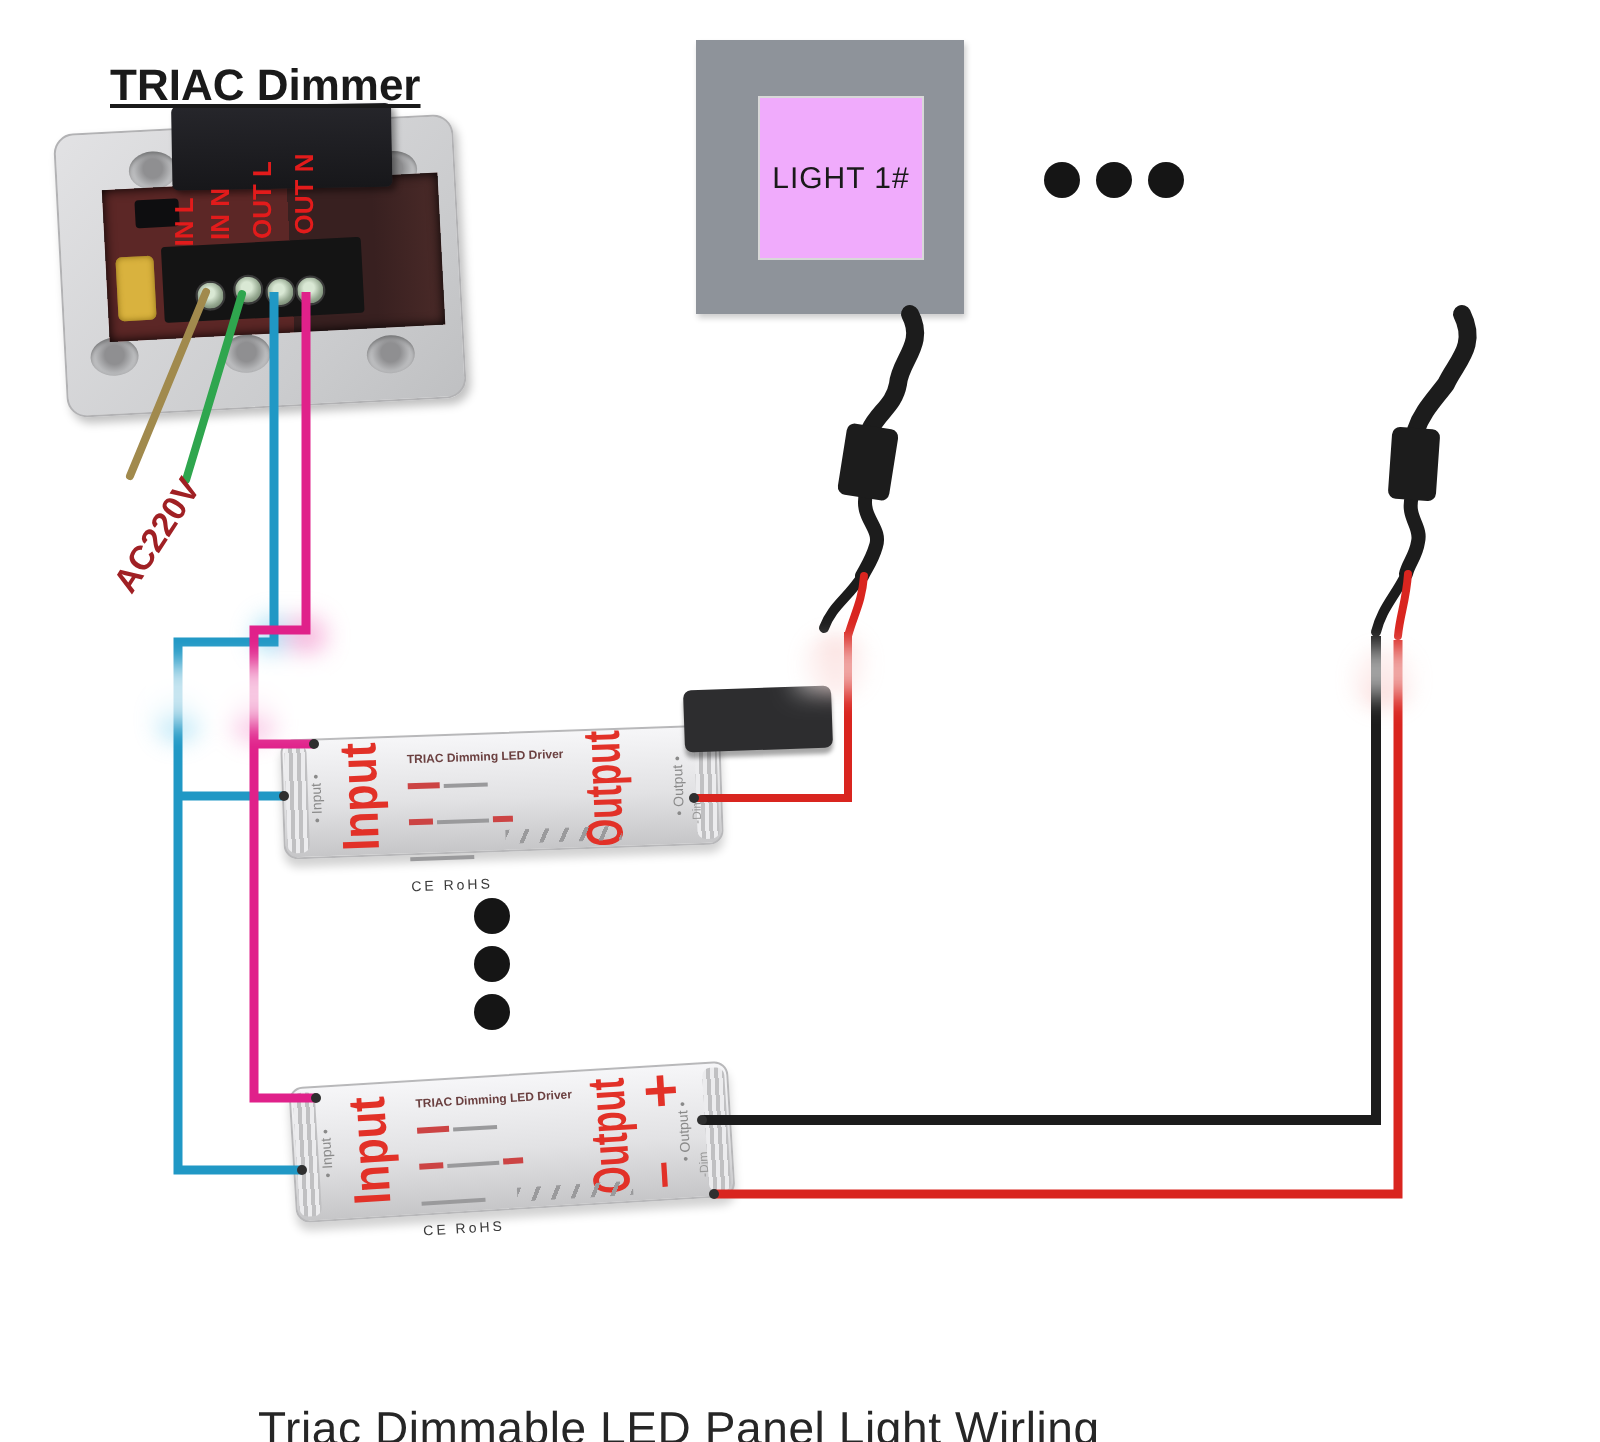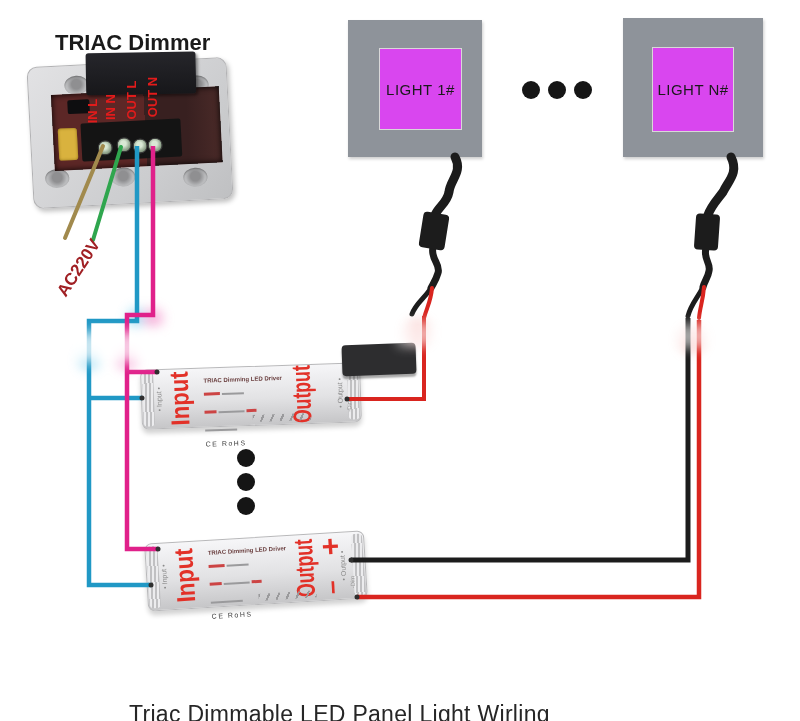--- a/index.html
+++ b/index.html
@@ -2,21 +2,21 @@
 <html><head>
 <meta charset="utf-8">
 <style>
   html,body{margin:0;padding:0;background:#fff;}
   .stage{position:relative;width:800px;height:721px;background:#fff;overflow:hidden;
          font-family:"Liberation Sans",sans-serif;}
   .abs{position:absolute;}
 
   
   .rot{position:absolute;transform:translate(-50%,-50%) rotate(-90deg);white-space:nowrap;}
-  .diag-title{font-size:22px;font-weight:600;color:#1a1a1a;z-index:6;}
+  .diag-title{font-size:22px;font-weight:600;color:#1a1a1a;z-index:6;text-decoration:underline;}
   .caption{font-size:23px;color:#262626;letter-spacing:.3px;z-index:6;}
   .watermark{font-size:45px;color:#9e9e9e;opacity:.5;letter-spacing:1px;z-index:8;pointer-events:none;}
 
   
   .dimmer{left:30px;top:62px;width:198px;height:140px;transform:rotate(-3deg);z-index:2;
           background:linear-gradient(135deg,#e2e2e4,#cbccce 70%,#bfc0c2);
           border:1px solid #b2b2b4;border-radius:10px;box-shadow:2px 3px 5px rgba(0,0,0,.25);}
   .hole{position:absolute;width:24px;height:19px;border-radius:50%;
         background:radial-gradient(circle at 50% 45%,#8f8f91 0 30%,#b9babc 60%,#d6d6d8);
         box-shadow:inset 0 1px 2px rgba(0,0,0,.4);}
@@ -28,21 +28,21 @@
   .ic{position:absolute;left:38px;top:34px;width:22px;height:14px;background:#0e0e10;border-radius:2px;}
   .ycap{position:absolute;left:27px;top:62px;width:19px;height:32px;background:#d9b23e;border-radius:3px;box-shadow:inset 0 0 3px #8a6c14;}
   .tblock{position:absolute;left:50px;top:58px;width:100px;height:38px;background:#141414;border-radius:2px;}
   .screw{position:absolute;width:13px;height:13px;border-radius:50%;border:1px solid #3a3a3a;
          background:radial-gradient(circle at 45% 40%,#d9e8d4 0 25%,#93a68e 60%,#5c6b58);}
   .term-label{font-size:13px;font-weight:700;color:#e21b1b;z-index:6;letter-spacing:0;}
   .ac-label{font-size:17px;font-weight:700;color:#a02024;z-index:6;}
 
   
   .light{z-index:2;background:#8e939a;box-shadow:1px 2px 3px rgba(0,0,0,.2);}
-  .light .pane{position:absolute;background:#d946ef;border:1px solid #d8d8d8;
+  .light .pane{position:absolute;background:#f0abfc;border:1px solid #d8d8d8;
                display:flex;align-items:center;justify-content:center;}
   .light .lab{font-size:15px;color:#1a1a1a;letter-spacing:.5px;}
 
   
   .driver{position:absolute;width:218px;height:62px;z-index:2;
           background:linear-gradient(180deg,#f6f6f8,#e2e2e4 55%,#c6c6c8);
           border:1px solid #b8b8ba;border-radius:7px;box-shadow:0 4px 5px rgba(0,0,0,.18);}
   .drv-cap{position:absolute;top:2px;bottom:2px;width:11px;border-radius:4px;
            background:repeating-linear-gradient(90deg,#ececee 0 2px,#c0c0c2 2px 4px);}
   .drv-big{position:absolute;top:50%;font-weight:700;color:#e23128;font-size:26px;
@@ -97,25 +97,20 @@
   <div class="rot term-label" style="left:131px;top:100px;">OUT L</div>
   <div class="rot term-label" style="left:152px;top:97px;">OUT N</div>
 
   <div class="rot ac-label" style="left:79px;top:268px;transform:translate(-50%,-50%) rotate(-57deg);">AC220V</div>
 
   <div class="abs light" style="left:348px;top:20px;width:134px;height:137px;">
     <div class="pane" style="left:31px;top:28px;width:81px;height:80px;">
       <span class="lab">LIGHT 1#</span>
     </div>
   </div>
-  <div class="abs light" style="left:623px;top:18px;width:140px;height:139px;">
-    <div class="pane" style="left:29px;top:29px;width:80px;height:83px;">
-      <span class="lab">LIGHT N#</span>
-    </div>
-  </div>
 
   <div class="driver" style="left:141px;top:366px;height:58px;transform:rotate(-2deg);">
     <div class="drv-cap" style="left:1px;"></div>
     <div class="drv-cap" style="right:1px;"></div>
     <div class="drv-small" style="left:17px;">• Input •</div>
     <div class="drv-big" style="left:38px;">Input</div>
     <div class="drv-info">
       <div class="drv-model">TRIAC Dimming LED Driver</div>
       <div>
         <span class="bar r" style="width:16px;"></span><span class="bar g" style="width:22px;"></span><br>

